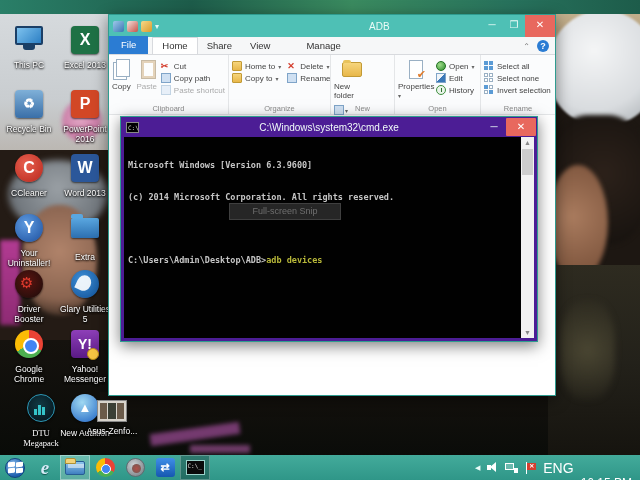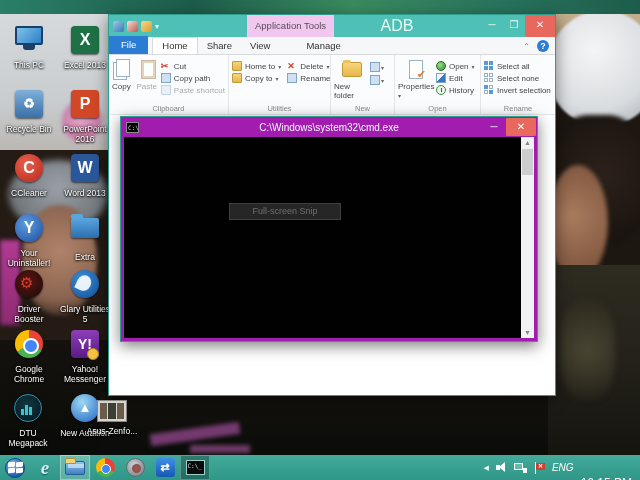--- a/index.html
+++ b/index.html
@@ -78,21 +78,21 @@
     background:#fff; border:1px solid #2f9c90; box-shadow:0 4px 14px rgba(0,0,0,.45); }
   .ex-titlebar { height:22px; background:#4ec0b5; position:relative; display:flex; align-items:center; }
   .qat { display:flex; align-items:center; gap:3px; padding-left:4px; }
   .qat .qicon { width:11px; height:11px; border-radius:2px; }
   .q1 { background:linear-gradient(135deg,#9ec9ea,#3a76b4); }
   .q2 { background:linear-gradient(135deg,#f0e2de,#c75347); border-radius:50% 2px 2px 2px; }
   .q3 { background:linear-gradient(135deg,#f7d98a,#d99a2b); border-radius:50%; }
   .qat .qchev { color:#e6f7f4; font-size:8px; }
   .ctx-tab { position:absolute; left:138px; top:0; height:22px; padding:0 8px; background:#f2c7ef;
     color:#5a4a5a; font-size:9.5px; line-height:22px; }
-  .ex-title { position:absolute; left:243px; width:90px; text-align:center; color:#eafaf7; font-size:16px; }
+  .ex-title { position:absolute; left:260px; width:90px; color:#eafaf7; font-size:10px; }
   .winbtns { position:absolute; right:0; top:0; height:22px; display:flex; }
   .winbtn { width:22px; height:22px; color:#eafaf7; font-size:10px; line-height:20px; text-align:center; }
   .winbtn.close { width:30px; background:#e8685e; color:#fff; }
   
   .tabrow { height:18px; background:#f6f7f8; border-bottom:1px solid #d8dade; display:flex; align-items:flex-end; position:relative; }
   .tab { font-size:9.5px; color:#333; padding:2px 9px 3px; }
   .tab.file { background:#2b7cd3; color:#fff; padding:2px 12px 3px; margin-right:4px; height:18px; line-height:14px; }
   .tab.active { background:#fff; border:1px solid #d8dade; border-bottom:none; }
   .tab.manage { margin-left:18px; }
   .ribbon-ctl { position:absolute; right:6px; bottom:2px; display:flex; gap:7px; align-items:center; }
@@ -140,21 +140,21 @@
   .ex-status .sep { width:1px; height:12px; background:#ddd; }
   .viewicons { margin-left:auto; display:flex; gap:4px; }
   .vicon { width:14px; height:12px; border:1px solid #b8c4ce; background:#fff; position:relative; }
   .vicon.list:after { content:""; position:absolute; left:2px; top:2px; right:2px; height:1px; background:#7a8a98;
     box-shadow:0 3px 0 #7a8a98, 0 6px 0 #7a8a98; }
   .vicon.thumbs { background:#d5e7f5; border-color:#7fa4c8; }
   .vicon.thumbs:after { content:""; position:absolute; left:2px; top:2px; width:5px; height:7px; background:#8fb8da; }
 
   
   #cmd { position:absolute; left:120px; top:116px; width:418px; height:226px;
-    background:#a21caf; border:1px solid #2f9c90; box-shadow:0 4px 14px rgba(0,0,0,.5); }
+    background:#4c1d95; border:1px solid #2f9c90; box-shadow:0 4px 14px rgba(0,0,0,.5); }
   .cmd-titlebar { height:20px; display:flex; align-items:center; position:relative; }
   .cmd-sysicon { width:13px; height:11px; margin-left:5px; background:#000; border:1px solid #888;
     color:#ccc; font-size:6px; line-height:9px; padding-left:1px; font-family:"DejaVu Sans Mono",monospace; }
   .cmd-title { position:absolute; left:0; right:0; text-align:center; color:#f0fbf9; font-size:10px; }
   .cmd-btns { position:absolute; right:1px; top:1px; display:flex; height:18px; }
   .cmd-btn { width:24px; color:#eafaf7; font-size:10px; line-height:17px; text-align:center; }
   .cmd-btn.close { width:30px; background:#e8685e; color:#fff; border-radius:1px; }
   .console { position:absolute; left:3px; right:3px; top:20px; bottom:3px; background:#010101; overflow:hidden; }
   .console-text { position:absolute; left:4px; top:2px; right:16px;
     font-family:"DejaVu Sans Mono",monospace; font-size:8.5px; font-weight:bold; line-height:10.5px;
@@ -203,21 +203,21 @@
   .spk .box { position:absolute; left:0; top:3px; width:4px; height:5px; background:#fff; }
   .spk .cone { position:absolute; left:3px; top:0; width:0; height:0;
     border-top:5.5px solid transparent; border-bottom:5.5px solid transparent; border-right:6px solid #fff; }
   .net { position:relative; width:13px; height:11px; }
   .net .scr { position:absolute; left:0; top:1px; width:9px; height:7px; border:1px solid #fff; background:rgba(255,255,255,.25); }
   .net .plg { position:absolute; right:0; bottom:0; width:4px; height:5px; background:#fff; }
   .flag { position:relative; width:11px; height:12px; }
   .flag .pole { position:absolute; left:1px; top:0; width:1px; height:12px; background:#fff; }
   .flag .cloth { position:absolute; left:2px; top:1px; width:9px; height:7px; background:#d43f2f;
     color:#fff; font-size:6px; line-height:7px; text-align:center; font-weight:bold; }
-  .lang { font-size:10px; color:#fff;font-style:italic; }
+  .lang { font-size:14px; color:#fff; }
   .clock { text-align:right; font-size:12px; line-height:10px; color:#fff; padding-right:2px;margin-top:40px; }
 </style>
 </head>
 <body>
 
 <div id="wallpaper">
   <div class="wp wp-left-light"></div>
   <div class="wp wp-flower"></div>
   <div class="wp wp-left-photo"></div>
   <div class="wp wp-helmet-girl"></div>
@@ -307,21 +307,21 @@
       <div class="chrome"></div>
     </div>
   <div class="lbl">Google Chrome</div>
 </div>
 <div class="dicon" style="left:58px;top:328px;">
   <div class="glyph">
       <div class="gbox" style="background:linear-gradient(180deg,#8e3fb8,#5a1a86);font-size:14px;">Y!<span class="ymface"></span></div>
     </div>
   <div class="lbl">Yahoo! Messenger</div>
 </div>
-<div class="dicon" style="left:1px;top:392px;">
+<div class="dicon" style="left:14px;top:392px;font-family:Liberation Serif, serif;">
   <div class="glyph">
       <div class="gbox gcirc" style="background:radial-gradient(circle at 45% 40%,#123a44,#04121a);border:1px solid #2c96b4;">
         <span class="eq">
           <i></i>
           <i></i>
           <i></i>
         </span>
       </div>
     </div>
   <div class="lbl">DTU Megapack</div>
@@ -344,21 +344,20 @@
 </div>
 
 <div id="explorer">
   <div class="ex-titlebar">
     <div class="qat">
       <span class="qicon q1"></span>
       <span class="qicon q2"></span>
       <span class="qicon q3"></span>
       <span class="qchev">▾</span>
     </div>
-    <div class="ctx-tab">Application Tools</div>
     <div class="ex-title">ADB</div>
     <div class="winbtns">
       <div class="winbtn">─</div>
       <div class="winbtn">❐</div>
       <div class="winbtn close">✕</div>
     </div>
   </div>
   <div class="tabrow">
     <div class="tab file">File</div>
     <div class="tab active">Home</div>
@@ -418,23 +417,23 @@
         <div class="smallbtn">
             <span class="si sred">✕</span>
             <span>Delete</span>
             <span class="dropchev">▾</span>
           </div>
         <div class="smallbtn">
             <span class="si sblue"></span>
             <span>Rename</span>
           </div>
       </div>
-      <div class="glabel">Utilities</div>
-    </div>
-    <div class="rgroup" style="width:64px;">
+      <div class="glabel">Organize</div>
+    </div>
+    <div class="rgroup" style="width:64px;flex-direction:column;">
       <div class="bigbtn" style="width:36px;">
         <div class="bicon">
             <span class="bfold"></span>
           </div>
         <span>New folder</span>
       </div>
       <div class="newmini">
         <div class="smallbtn">
             <span class="si sblue"></span>
             <span class="dropchev">▾</span>
@@ -509,20 +508,26 @@
 <div id="cmd">
   <div class="cmd-titlebar">
     <div class="cmd-sysicon">C:\</div>
     <div class="cmd-title">C:\Windows\system32\cmd.exe</div>
     <div class="cmd-btns">
       <div class="cmd-btn">─</div>
       <div class="cmd-btn close">✕</div>
     </div>
   </div>
   <div class="console">
+    <div class="console-text">
+      <div>Microsoft Windows [Version 6.3.9600]</div>
+      <div>(c) 2014 Microsoft Corporation. All rights reserved.</div>
+      <div>&nbsp;</div>
+      <div><span class="cmdline">C:\Users\Admin\Desktop\ADB&gt;</span><span class="cmd-yellow">adb devices</span></div>
+    </div>
     <div class="snip-ghost">Full-screen Snip</div>
     <div class="cscroll">
       <div class="arr up">▲</div>
       <div class="thumbv"></div>
       <div class="arr down">▼</div>
     </div>
   </div>
 </div>
 
 <div id="taskbar">

